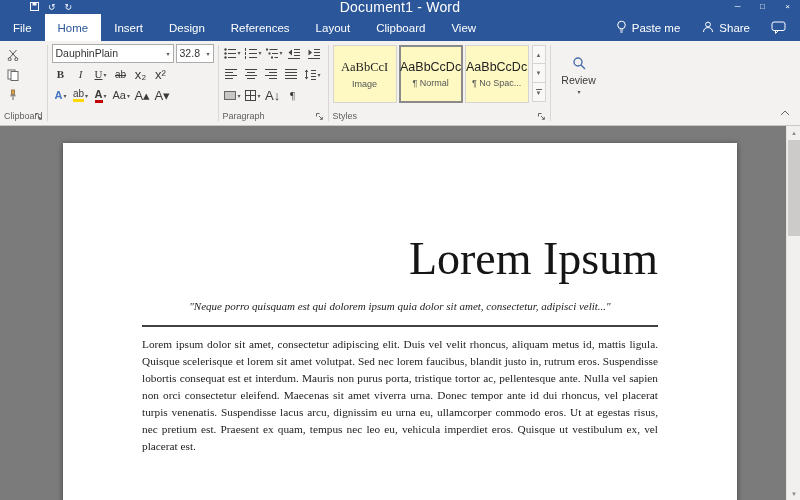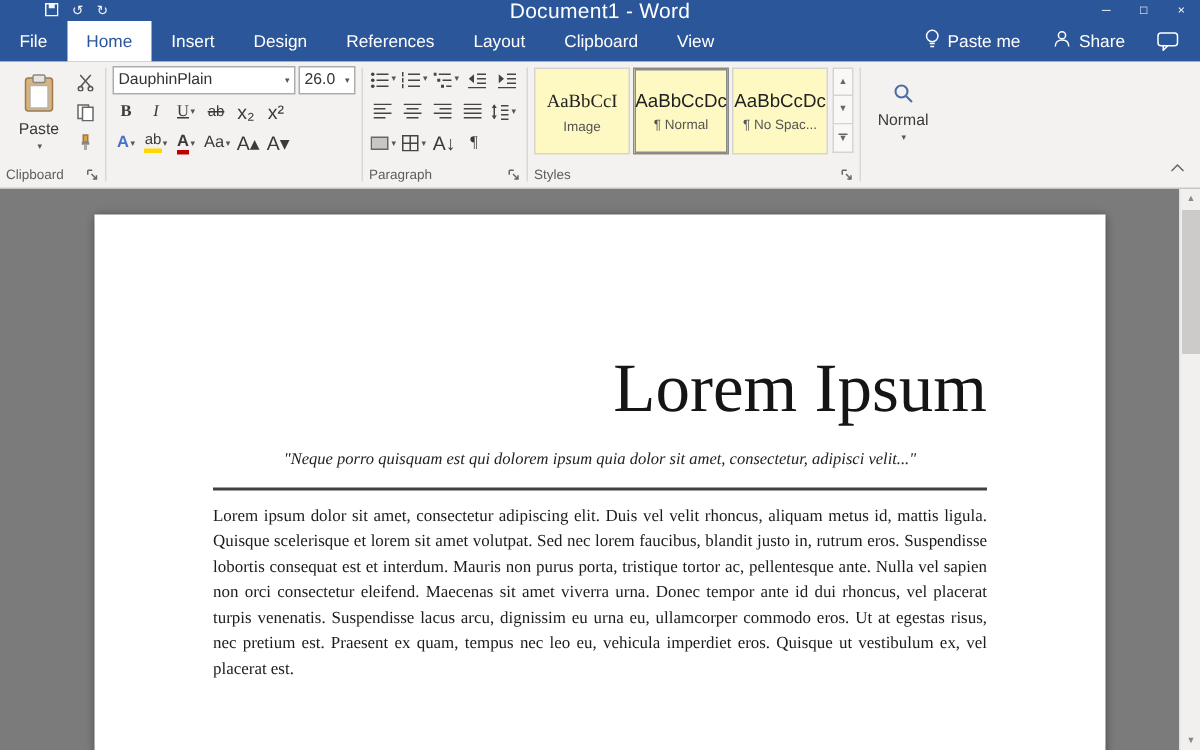--- a/index.html
+++ b/index.html
@@ -142,31 +142,20 @@
             <path d="M4.5 9.5v3l3-3" fill="none" stroke="#fff"></path>
           </svg>
       </div>
     </div>
   </div>
 
   <div class="ribbon">
 
     <div class="rgroup">
       <div class="rcontent">
-        <button class="paste-btn">
-          <span>
-            <svg width="22" height="26">
-                <rect x="2" y="3" width="18" height="22" rx="2" fill="#d9b27c" stroke="#9c7b4a"></rect>
-                <rect x="7" y="1" width="8" height="5" rx="1" fill="#e8e6e3" stroke="#8a8886"></rect>
-                <rect x="5" y="8" width="12" height="15" fill="#fff" stroke="#b5b3b1"></rect>
-              </svg>
-          </span>
-          <span>Paste</span>
-          <span class="dd">▾</span>
-        </button>
         <div class="clip-col">
           <button class="rbtn">
               <svg class="icon-svg" width="12" height="12">
                 <path d="M2.5 1l7 8M9.5 1l-7 8" stroke="#555" fill="none"></path>
                 <circle cx="2.7" cy="10.2" r="1.5" fill="none" stroke="#555"></circle>
                 <circle cx="9.3" cy="10.2" r="1.5" fill="none" stroke="#555"></circle>
               </svg>
             </button>
           <button class="rbtn">
               <svg class="icon-svg" width="12" height="12">
@@ -194,21 +183,21 @@
     <div class="gdiv"></div>
 
     <div class="rgroup">
       <div class="rcontent col">
         <div class="frow first">
           <div class="combo fname">
             <span class="val">DauphinPlain</span>
             <span class="dd">▾</span>
           </div>
           <div class="combo fsize">
-            <span class="val">26.0</span>
+            <span class="val">32.8</span>
             <span class="dd">▾</span>
           </div>
         </div>
         <div class="frow">
           <button class="rbtn serifb bold">B</button>
           <button class="rbtn ital">I</button>
           <button class="rbtn">
               <span class="ul serifb">U</span>
               <span class="dd">▾</span>
             </button>
@@ -376,21 +365,21 @@
     </div>
     <div class="gdiv"></div>
 
     <div class="rgroup">
       <div class="rcontent">
         <button class="edit-btn">
           <span><svg width="14" height="14">
                 <circle cx="6" cy="6" r="4" fill="none" stroke="#4a6ea9" stroke-width="1.4"></circle>
                 <path d="M9 9l4 4" stroke="#4a6ea9" stroke-width="1.4"></path>
               </svg></span>
-          <span>Normal</span>
+          <span>Review</span>
           <span class="dd">▾</span>
         </button>
       </div>
     </div>
 
     <span class="collapse"><svg width="10" height="6">
           <path d="M1 5l4-4 4 4" fill="none" stroke="#666"></path>
         </svg></span>
   </div>
 

